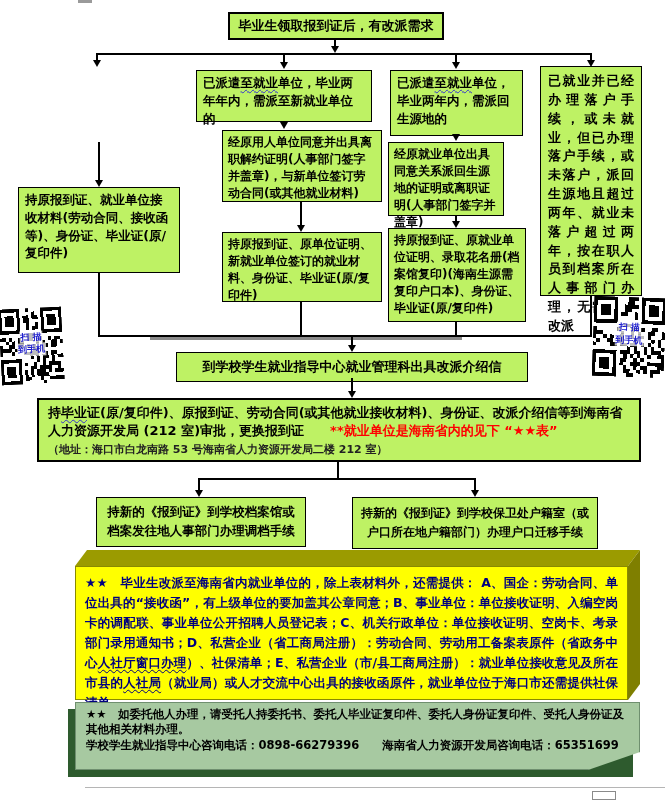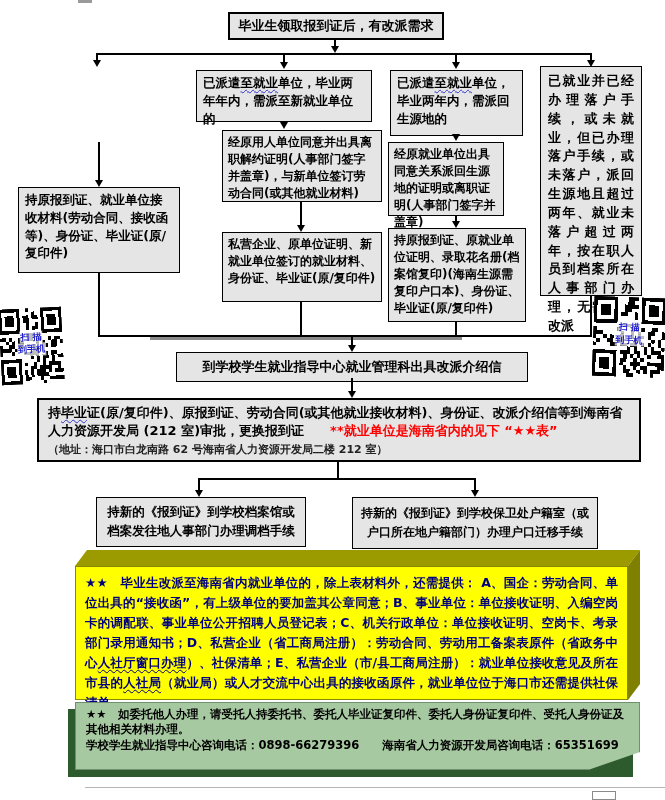--- a/index.html
+++ b/index.html
@@ -1,18 +1,18 @@
 <!DOCTYPE html>
 <html><head>
 <meta charset="utf-8">
 <style>
   html,body{margin:0;padding:0;background:#fff;}
   .canvas{position:relative;width:665px;height:800px;background:#fff;overflow:hidden;
           font-family:"DejaVu Sans",sans-serif;}
-  .box{position:absolute;box-sizing:border-box;border:1.6px solid #000;background:#e5e5e5;
+  .box{position:absolute;box-sizing:border-box;border:1.6px solid #000;background:#bef264;
        color:#000;font-size:12.5px;line-height:1.42;font-weight:600;padding:3px 6px;}
   .center{display:flex;align-items:center;justify-content:center;text-align:center;}
   .justify{text-align:justify;}
   .vl{position:absolute;width:2px;background:#000;}
   .hl{position:absolute;height:2px;background:#000;}
   .hl-gray{position:absolute;height:3px;background:#8a8a8a;}
   .ah{position:absolute;width:0;height:0;border-left:4px solid transparent;
       border-right:4px solid transparent;border-top:7px solid #000;}
   .wavy{text-decoration:underline;text-decoration-style:wavy;text-decoration-color:#3333cc;
         text-decoration-thickness:1px;text-underline-offset:2px;}
@@ -73,21 +73,21 @@
   <div class="box justify" style="left:540px;top:66px;width:102px;height:230px;font-size:13px;line-height:1.45;padding:5px 7px;">已就业并已经办理落户手续，或未就业，但已办理落户手续，或未落户，派回生源地且超过两年、就业未落户超过两年，按在职人员到档案所在人事部门办理，无需办理改派</div>
 
   <div class="vl" style="left:98px;top:142px;height:38px;"></div>
   <div class="ah" style="left:95px;top:180px;"></div>
   <div class="box" style="left:18px;top:187px;width:162px;height:86px;">持原报到证、就业单位接收材料(劳动合同、接收函等)、身份证、毕业证(原/复印件)</div>
 
   <div class="ah" style="left:280px;top:122px;"></div>
   <div class="box" style="left:222px;top:130px;width:160px;height:72px;font-size:12px;padding:3px 5px;">经原用人单位同意并出具离职解约证明(人事部门签字并盖章)，与新单位签订劳动合同(或其他就业材料)</div>
   <div class="vl" style="left:300px;top:202px;height:23px;"></div>
   <div class="ah" style="left:297px;top:225px;"></div>
-  <div class="box" style="left:222px;top:232px;width:160px;height:70px;font-size:12px;padding:3px 5px;">私营企业、原单位证明、新就业单位签订的就业材料、身份证、毕业证(原/复印件)</div>
+  <div class="box" style="left:222px;top:232px;width:160px;height:70px;font-size:12px;padding:3px 5px;">持原报到证、原单位证明、新就业单位签订的就业材料、身份证、毕业证(原/复印件)</div>
 
   <div class="ah" style="left:452px;top:134px;"></div>
   <div class="box" style="left:388px;top:142px;width:116px;height:74px;font-size:12px;padding:3px 5px;">经原就业单位出具同意关系派回生源地的证明或离职证明(人事部门签字并盖章)</div>
   <div class="vl" style="left:455px;top:216px;height:5px;"></div>
   <div class="ah" style="left:452px;top:221px;"></div>
   <div class="box" style="left:388px;top:228px;width:138px;height:94px;font-size:12px;padding:3px 5px;">持原报到证、原就业单位证明、录取花名册(档案馆复印)(海南生源需复印户口本)、身份证、毕业证(原/复印件)</div>
 
   <div class="qr" style="left:0px;top:308px;width:63px;height:76px;transform:rotate(-3deg);">
     <div class="qr-pattern"><svg viewBox="0 0 21 21" width="100%" height="100%" preserveAspectRatio="none" shape-rendering="crispEdges">
           <rect width="21" height="21" fill="#fff"></rect>
@@ -539,21 +539,21 @@
   <div class="hl-gray" style="left:150px;top:337px;width:312px;"></div>
   <div class="vl" style="left:351px;top:337px;height:8px;"></div>
   <div class="ah" style="left:348px;top:345px;"></div>
 
   <div class="box center" style="left:176px;top:352px;width:352px;height:30px;font-size:13px;">到学校学生就业指导中心就业管理科出具改派介绍信</div>
   <div class="vl" style="left:351px;top:378px;height:13px;"></div>
   <div class="ah" style="left:348px;top:391px;"></div>
 
   <div class="box" style="left:37px;top:398px;width:604px;height:64px;border-width:2px;font-size:13px;line-height:1.4;padding:4px 9px;">
     <span><span>持</span><span class="wavy">毕业</span><span>证(原/复印件)、原报到证、劳动合同(或其他就业接收材料)、身份证、改派介绍信等到海南省人力资源开发局 (212 室)审批，更换报到证　　</span><span class="red">**就业单位是海南省内的见下 “★★表”</span></span>
-    <span class="addr">（地址：海口市白龙南路 62 号海南省人力资源开发局二楼 212 室）</span>
+    <span class="addr">（地址：海口市白龙南路 53 号海南省人力资源开发局二楼 212 室）</span>
   </div>
 
   <div class="vl" style="left:337px;top:462px;height:16px;"></div>
   <div class="hl" style="left:199px;top:478px;width:277px;"></div>
   <div class="vl" style="left:198px;top:478px;height:12px;"></div>
   <div class="ah" style="left:195px;top:490px;"></div>
   <div class="vl" style="left:474px;top:478px;height:12px;"></div>
   <div class="ah" style="left:471px;top:490px;"></div>
 
   <div class="box center" style="left:96px;top:497px;width:210px;height:50px;font-size:12.5px;line-height:1.5;">持新的《报到证》到学校档案馆或档案发往地人事部门办理调档手续</div>

